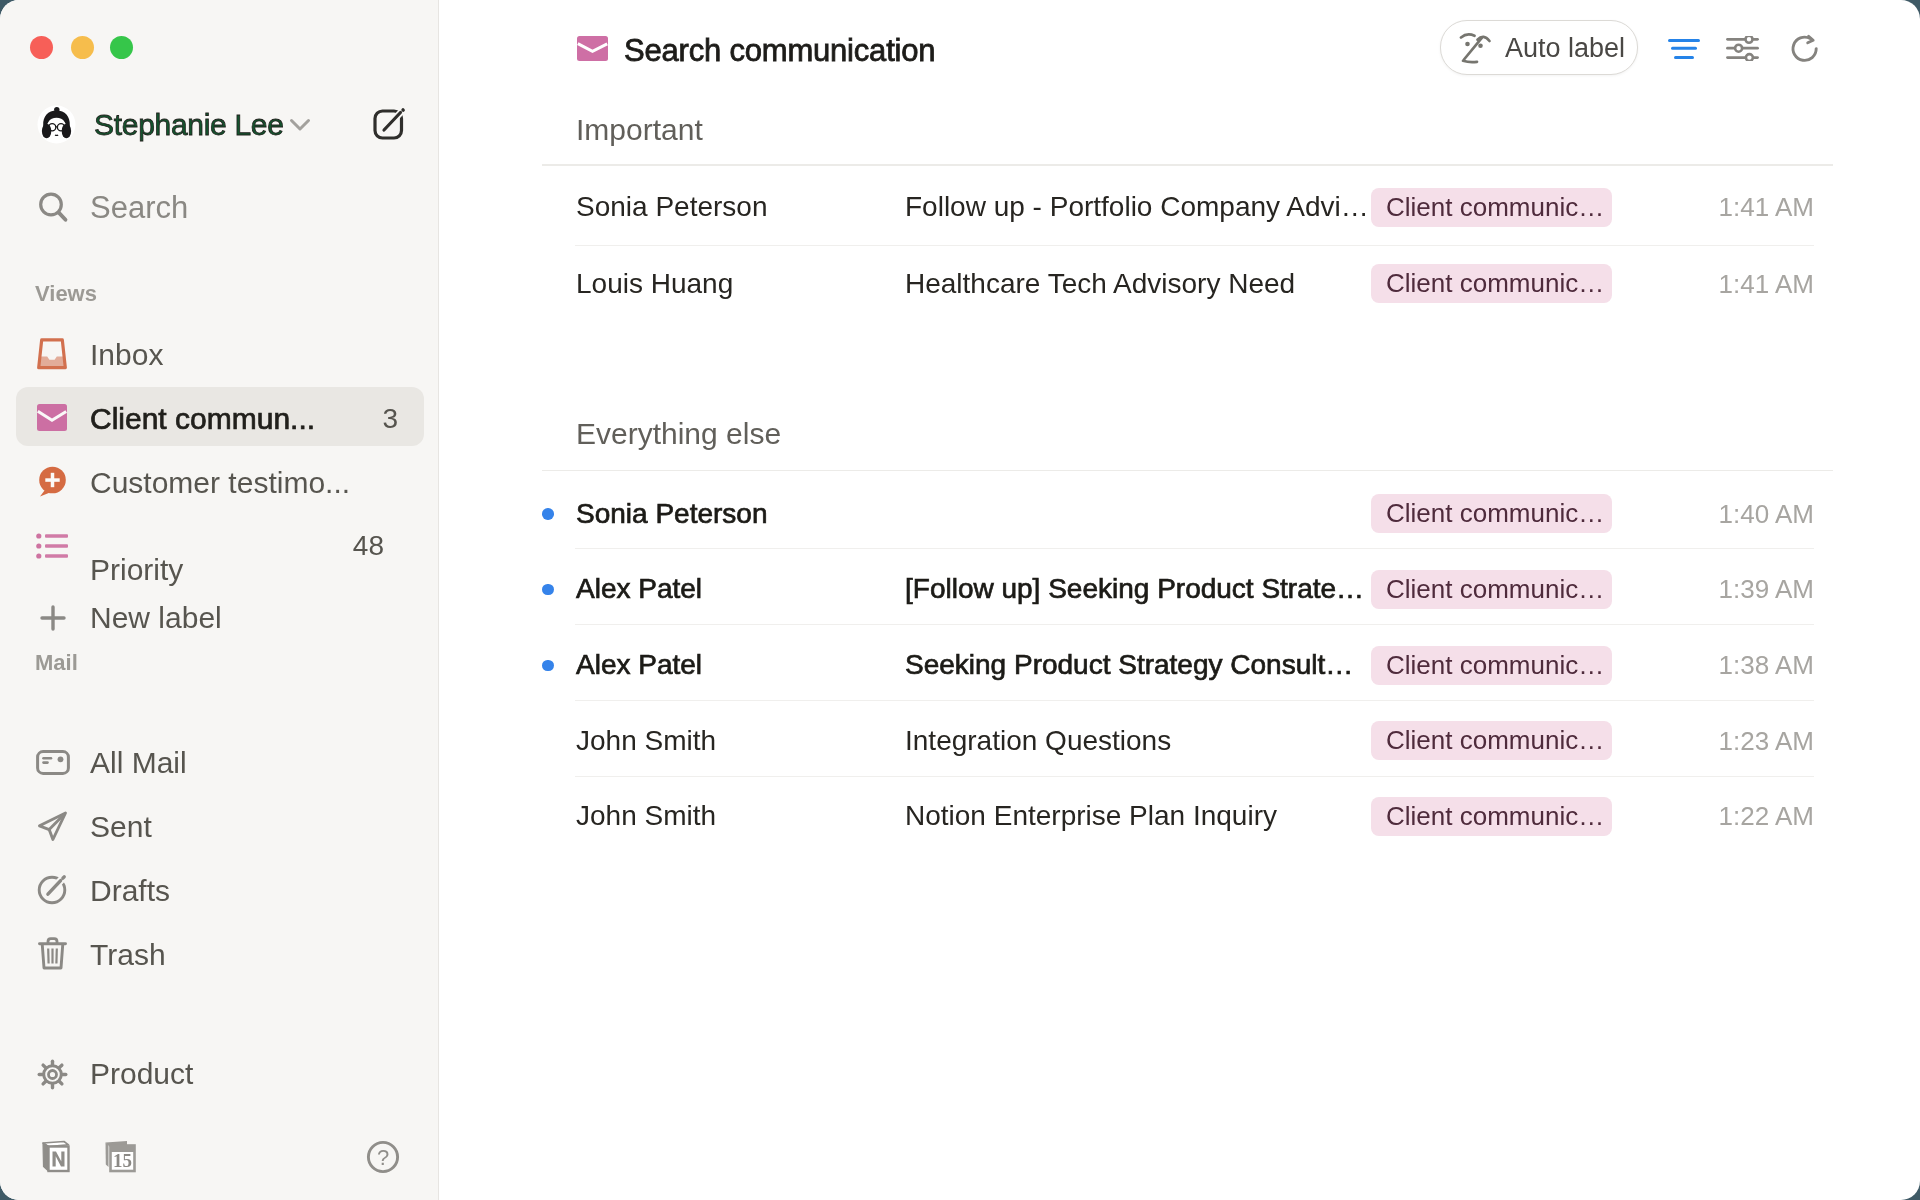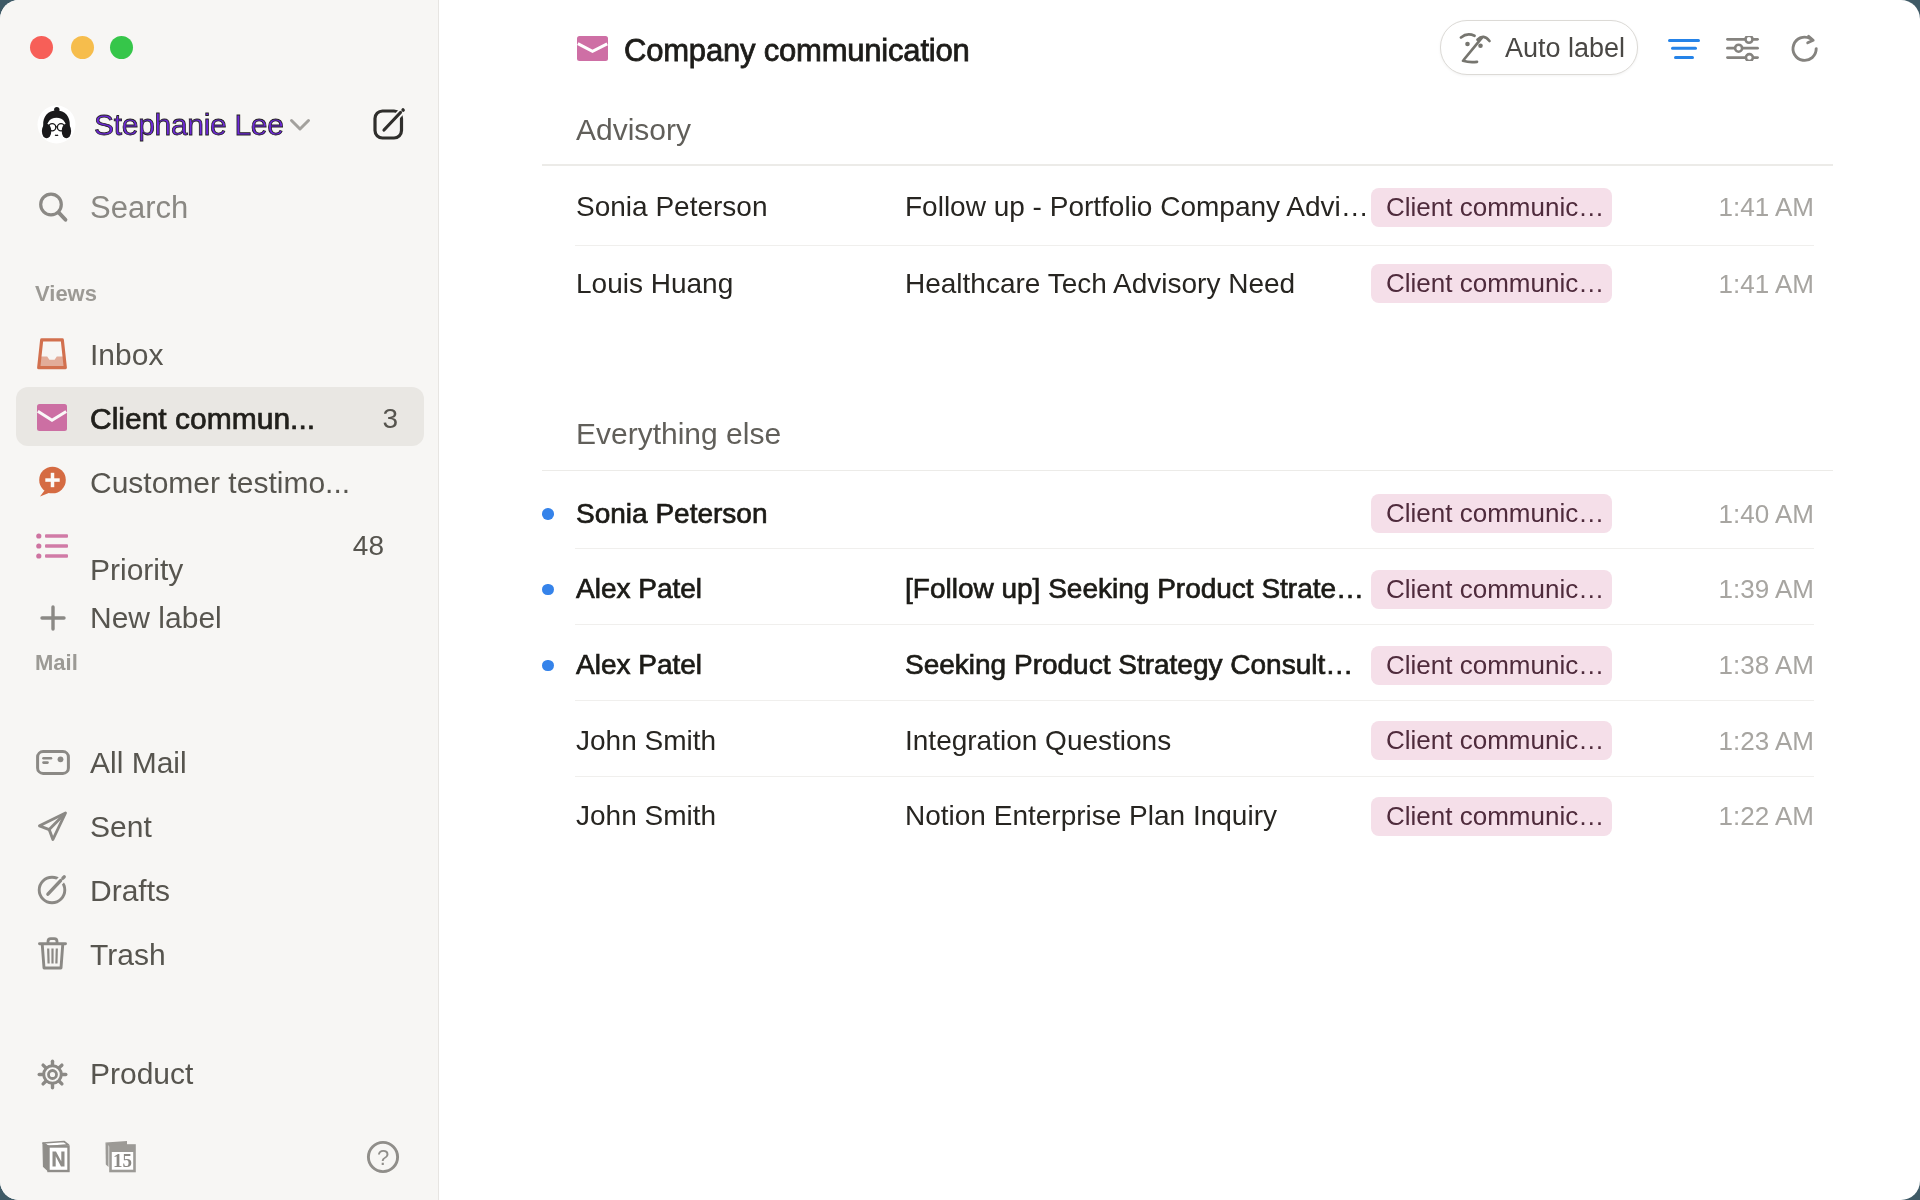--- a/index.html
+++ b/index.html
@@ -1,21 +1,21 @@
 <!DOCTYPE html>
 <html><head>
 <meta charset="utf-8">
 <style>
   * { margin:0; padding:0; box-sizing:border-box; }
   html,body { width:1920px; height:1200px; background:#3F5A66; font-family:"Liberation Sans", sans-serif; }
   .win { position:absolute; left:0; top:0; width:1920px; height:1200px; border-radius:19px; overflow:hidden; background:#fff; }
   .abs { position:absolute; }
   .side { position:absolute; left:0; top:0; width:439px; height:1200px; background:#F7F6F4; border-right:1px solid #E7E5E2; }
   .tl { position:absolute; width:23px; height:23px; border-radius:50%; top:35.5px; }
-  .name { position:absolute; left:94px; top:108px; height:34px; line-height:34px; font-size:30px; font-weight:normal; -webkit-text-stroke:0.8px #201F1C; color:#6d28d9; letter-spacing:-0.3px;}
+  .name { position:absolute; left:94px; top:108px; height:34px; line-height:34px; font-size:30px; font-weight:normal; -webkit-text-stroke:0.8px #201F1C; color:#14532d; letter-spacing:-0.3px;}
   .stext { font-size:30px; color:#57554F; }
   .slabel { position:absolute; left:35px; font-size:22px; font-weight:bold; color:#9C9A95; }
   .item-text { position:absolute; left:90px; height:36px; line-height:36px; font-size:30px; color:#57554F; }
   .count { position:absolute; width:60px; text-align:right; font-size:28px; color:#56544E; height:34px; line-height:34px; }
   .mlabel { position:absolute; left:576px; font-size:30px; color:#615F5A; height:36px; line-height:36px; }
   .hline { position:absolute; height:1.5px; background:#ECEBE8; }
   .rsep { position:absolute; left:575px; width:1239px; height:1px; background:#F0EFED; }
   .sender { position:absolute; left:576px; height:34px; line-height:34px; font-size:28px; color:#272521; white-space:nowrap; }
   .subject { position:absolute; left:905px; height:34px; line-height:34px; font-size:28px; color:#272521; white-space:nowrap; }
   .chip { position:absolute; left:1371px; width:241px; height:39px; border-radius:8px; background:#F5DFE9; color:#4F2B3C; font-size:26px; line-height:39px; padding-left:15px; }
@@ -171,21 +171,21 @@
 
   <svg class="abs" style="left:366px; top:1140px;" width="34" height="34" viewBox="0 0 34 34">
     <circle cx="17" cy="17" r="14.6" fill="none" stroke="#908E8A" stroke-width="2.9"></circle>
     <text x="17" y="24.7" font-size="22" fill="#908E8A" text-anchor="middle" font-family="Liberation Sans, sans-serif">?</text>
   </svg>
 
   <svg class="abs" style="left:577px; top:36px;" width="31" height="25" viewBox="0 0 31 25">
     <rect x="0" y="0" width="31" height="25" rx="2.5" fill="#CE6FA5"></rect>
     <polyline points="0.8,7.6 15.5,15.4 30.2,7.9" fill="none" stroke="#FFFFFF" stroke-width="3"></polyline>
   </svg>
-  <div class="abs" style="left:624px; top:34px; height:34px; line-height:34px; font-size:31px; font-weight:normal; -webkit-text-stroke:0.8px #1D1C19; color:#1D1C19; letter-spacing:-0.2px;">Company communication</div>
+  <div class="abs" style="left:624px; top:34px; height:34px; line-height:34px; font-size:31px; font-weight:normal; -webkit-text-stroke:0.8px #1D1C19; color:#1D1C19; letter-spacing:-0.2px;">Search communication</div>
 
   <div class="abs" style="left:1440px; top:20px; width:198px; height:55px; border:1.5px solid #DCDAD6; border-radius:27px; background:#fff; box-shadow:0 1px 3px rgba(0,0,0,0.05);"></div>
   <svg class="abs" style="left:1458px; top:31px;" width="34" height="34" viewBox="0 0 34 34">
     <g fill="none" stroke="#76756F" stroke-width="2.7" stroke-linecap="round">
       <path d="M3,6.5 Q9,1.5 16.5,4.8"></path>
       <path d="M19.5,8.8 Q25.5,2.5 31.5,10"></path>
       <path d="M23.8,6.8 L6,28.5"></path>
       <path d="M5,29.8 Q12,32 19,30.8"></path>
     </g>
     <circle cx="9.5" cy="13" r="2.3" fill="#76756F"></circle>
@@ -210,21 +210,21 @@
       <circle cx="23" cy="3.3" r="3.5"></circle>
       <circle cx="12.6" cy="12.2" r="3.5"></circle>
       <circle cx="23.4" cy="21.6" r="3.5"></circle>
     </g>
   </svg>
   <svg class="abs" style="left:1789px; top:34px;" width="31" height="31" viewBox="0 0 31 31">
     <path d="M21.2,4.6 A11.6,11.6 0 1 0 27.2,14.6" fill="none" stroke="#85837F" stroke-width="2.9" stroke-linecap="round"></path>
     <polyline points="19.6,2.2 24.2,6.3 18.7,8.8" fill="none" stroke="#85837F" stroke-width="2.8" stroke-linecap="round" stroke-linejoin="round"></polyline>
   </svg>
 
-  <div class="mlabel" style="top:112px;">Advisory</div>
+  <div class="mlabel" style="top:112px;">Important</div>
   <div class="hline" style="left:542px; top:164px; width:1291px;"></div>
 
   <div class="sender" style="top:190px;">Sonia Peterson</div>
   <div class="subject" style="top:190px;">Follow up - Portfolio Company Advi…</div>
   <div class="chip" style="top:187.5px;">Client communic…</div>
   <div class="time" style="top:191px;">1:41 AM</div>
   <div class="rsep" style="top:244.5px;"></div>
   <div class="sender" style="top:266.5px;">Louis Huang</div>
   <div class="subject" style="top:266.5px;">Healthcare Tech Advisory Need</div>
   <div class="chip" style="top:264px;">Client communic…</div>

